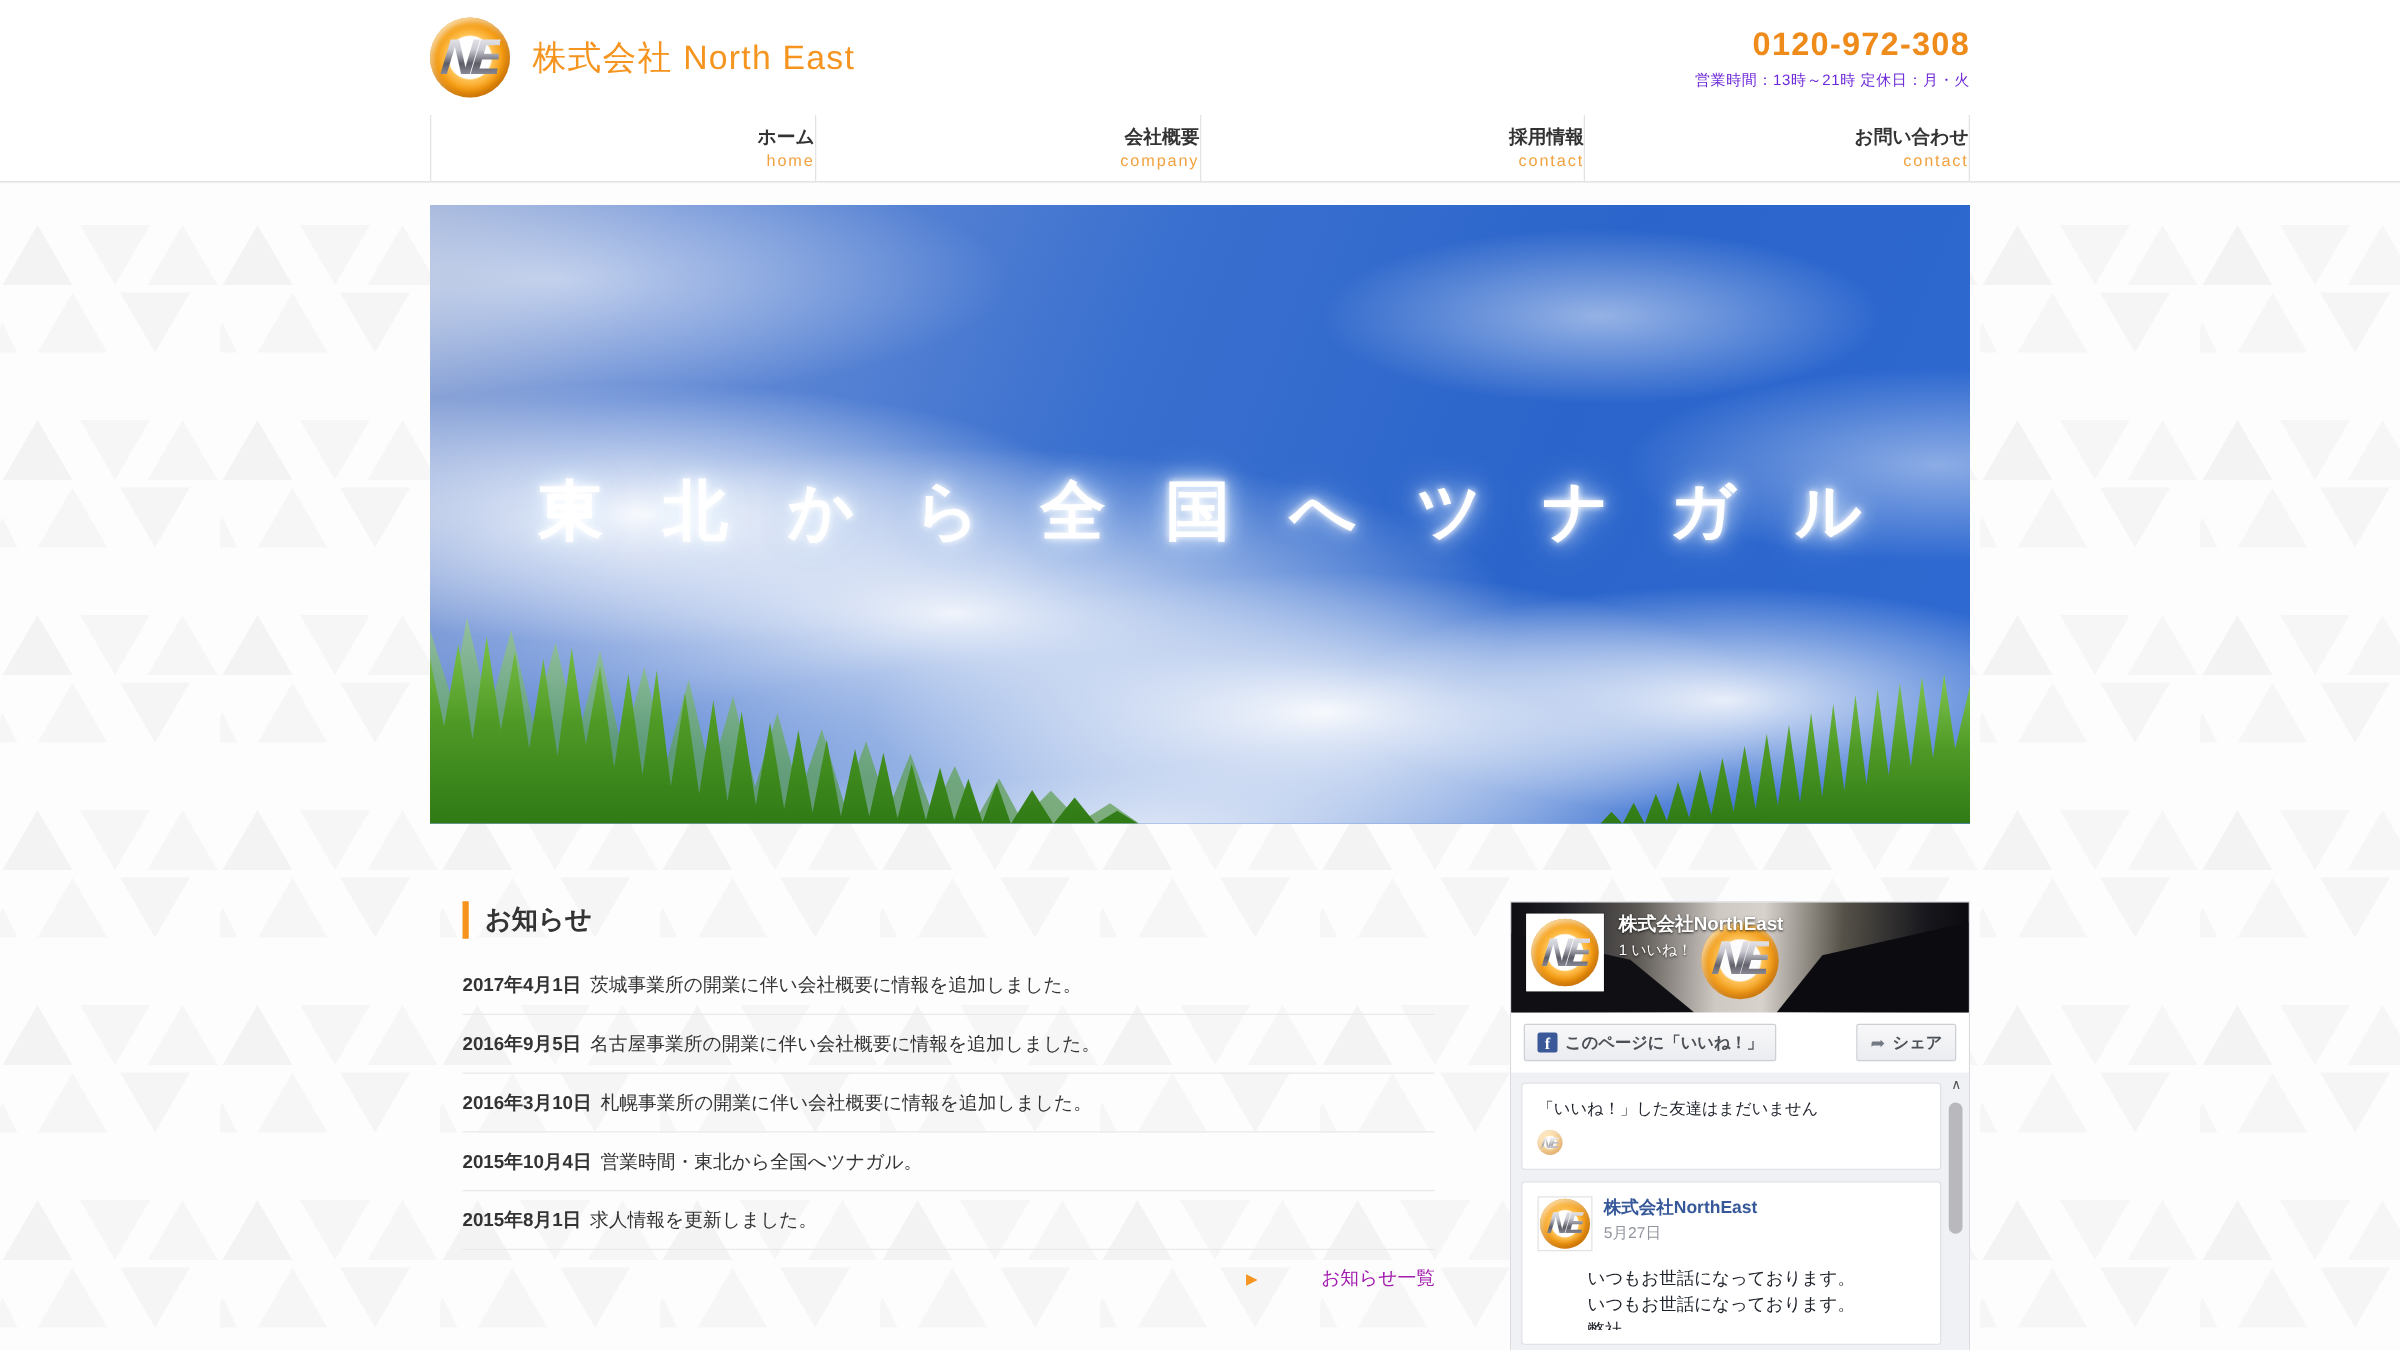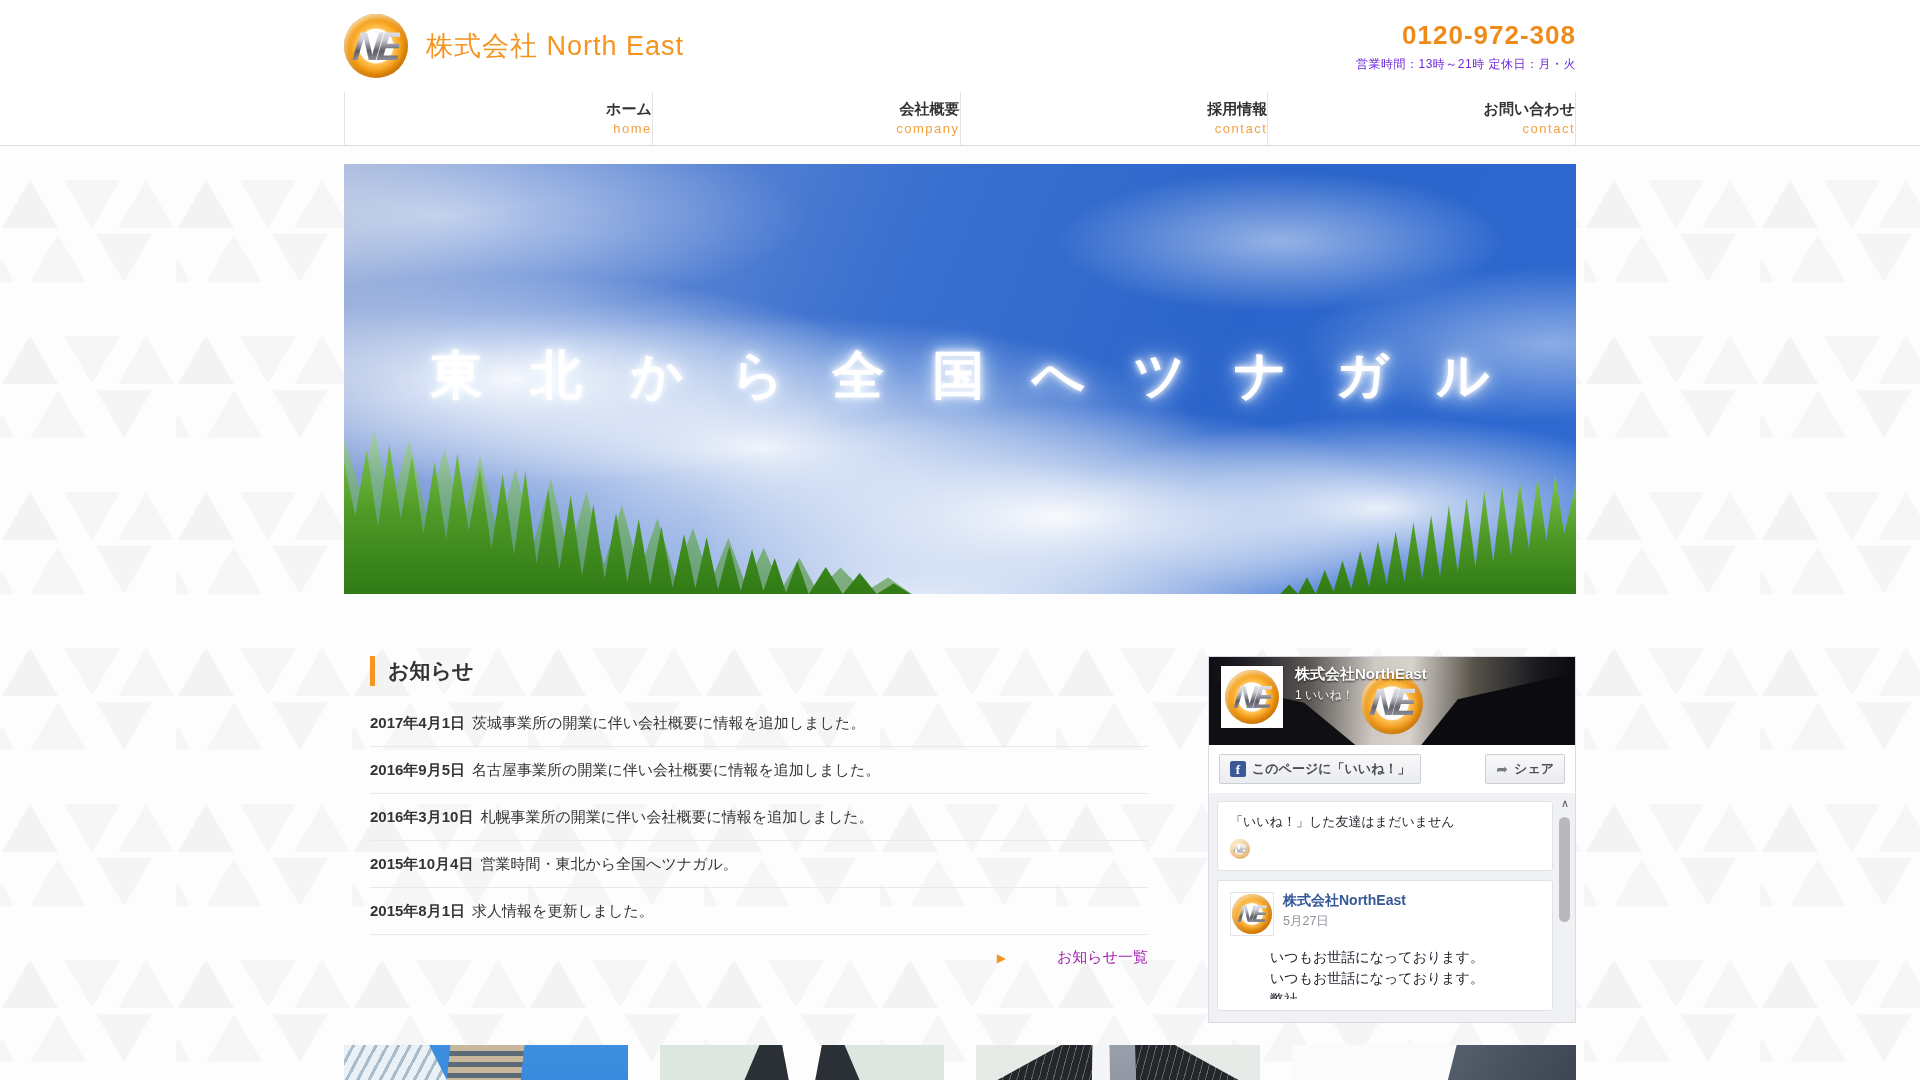--- a/index.html
+++ b/index.html
@@ -37,21 +37,21 @@
   .nav-list { display:flex; }
   .nav-item {
     flex:1; text-align:right; padding:8px 0 9px; border-left:1px solid #e3e3e3; cursor:pointer;
   }
   .nav-item:last-child { border-right:1px solid #e3e3e3; }
   .nav-jp { display:block; font-size:15px; font-weight:bold; color:#333; }
   .nav-en { display:block; font-size:13px; color:#f2a13e; letter-spacing:1.5px; margin-top:2px; }
 
   
   .hero {
-    position:relative; margin-top:18px; height:430px; overflow:hidden;
+    position:relative; margin-top:18px; height:495px; overflow:hidden;
     background:linear-gradient(112deg,#96abd6 0%,#6b8fd6 14%,#3a70cf 42%,#2b65cb 68%,#2f6ad2 100%);
   }
   .hero-clouds { position:absolute; inset:0;
     background:
       radial-gradient(ellipse 520px 150px at 14% 50%, rgba(255,255,255,.95), rgba(255,255,255,0) 70%),
       radial-gradient(ellipse 640px 190px at 34% 66%, rgba(255,255,255,.92), rgba(255,255,255,0) 70%),
       radial-gradient(ellipse 520px 160px at 58% 82%, rgba(255,255,255,.95), rgba(255,255,255,0) 70%),
       radial-gradient(ellipse 430px 130px at 84% 80%, rgba(255,255,255,.88), rgba(255,255,255,0) 70%),
       radial-gradient(ellipse 320px 100px at 76% 18%, rgba(255,255,255,.5), rgba(255,255,255,0) 70%),
       radial-gradient(ellipse 520px 140px at 8% 12%, rgba(255,255,255,.55), rgba(255,255,255,0) 70%),

